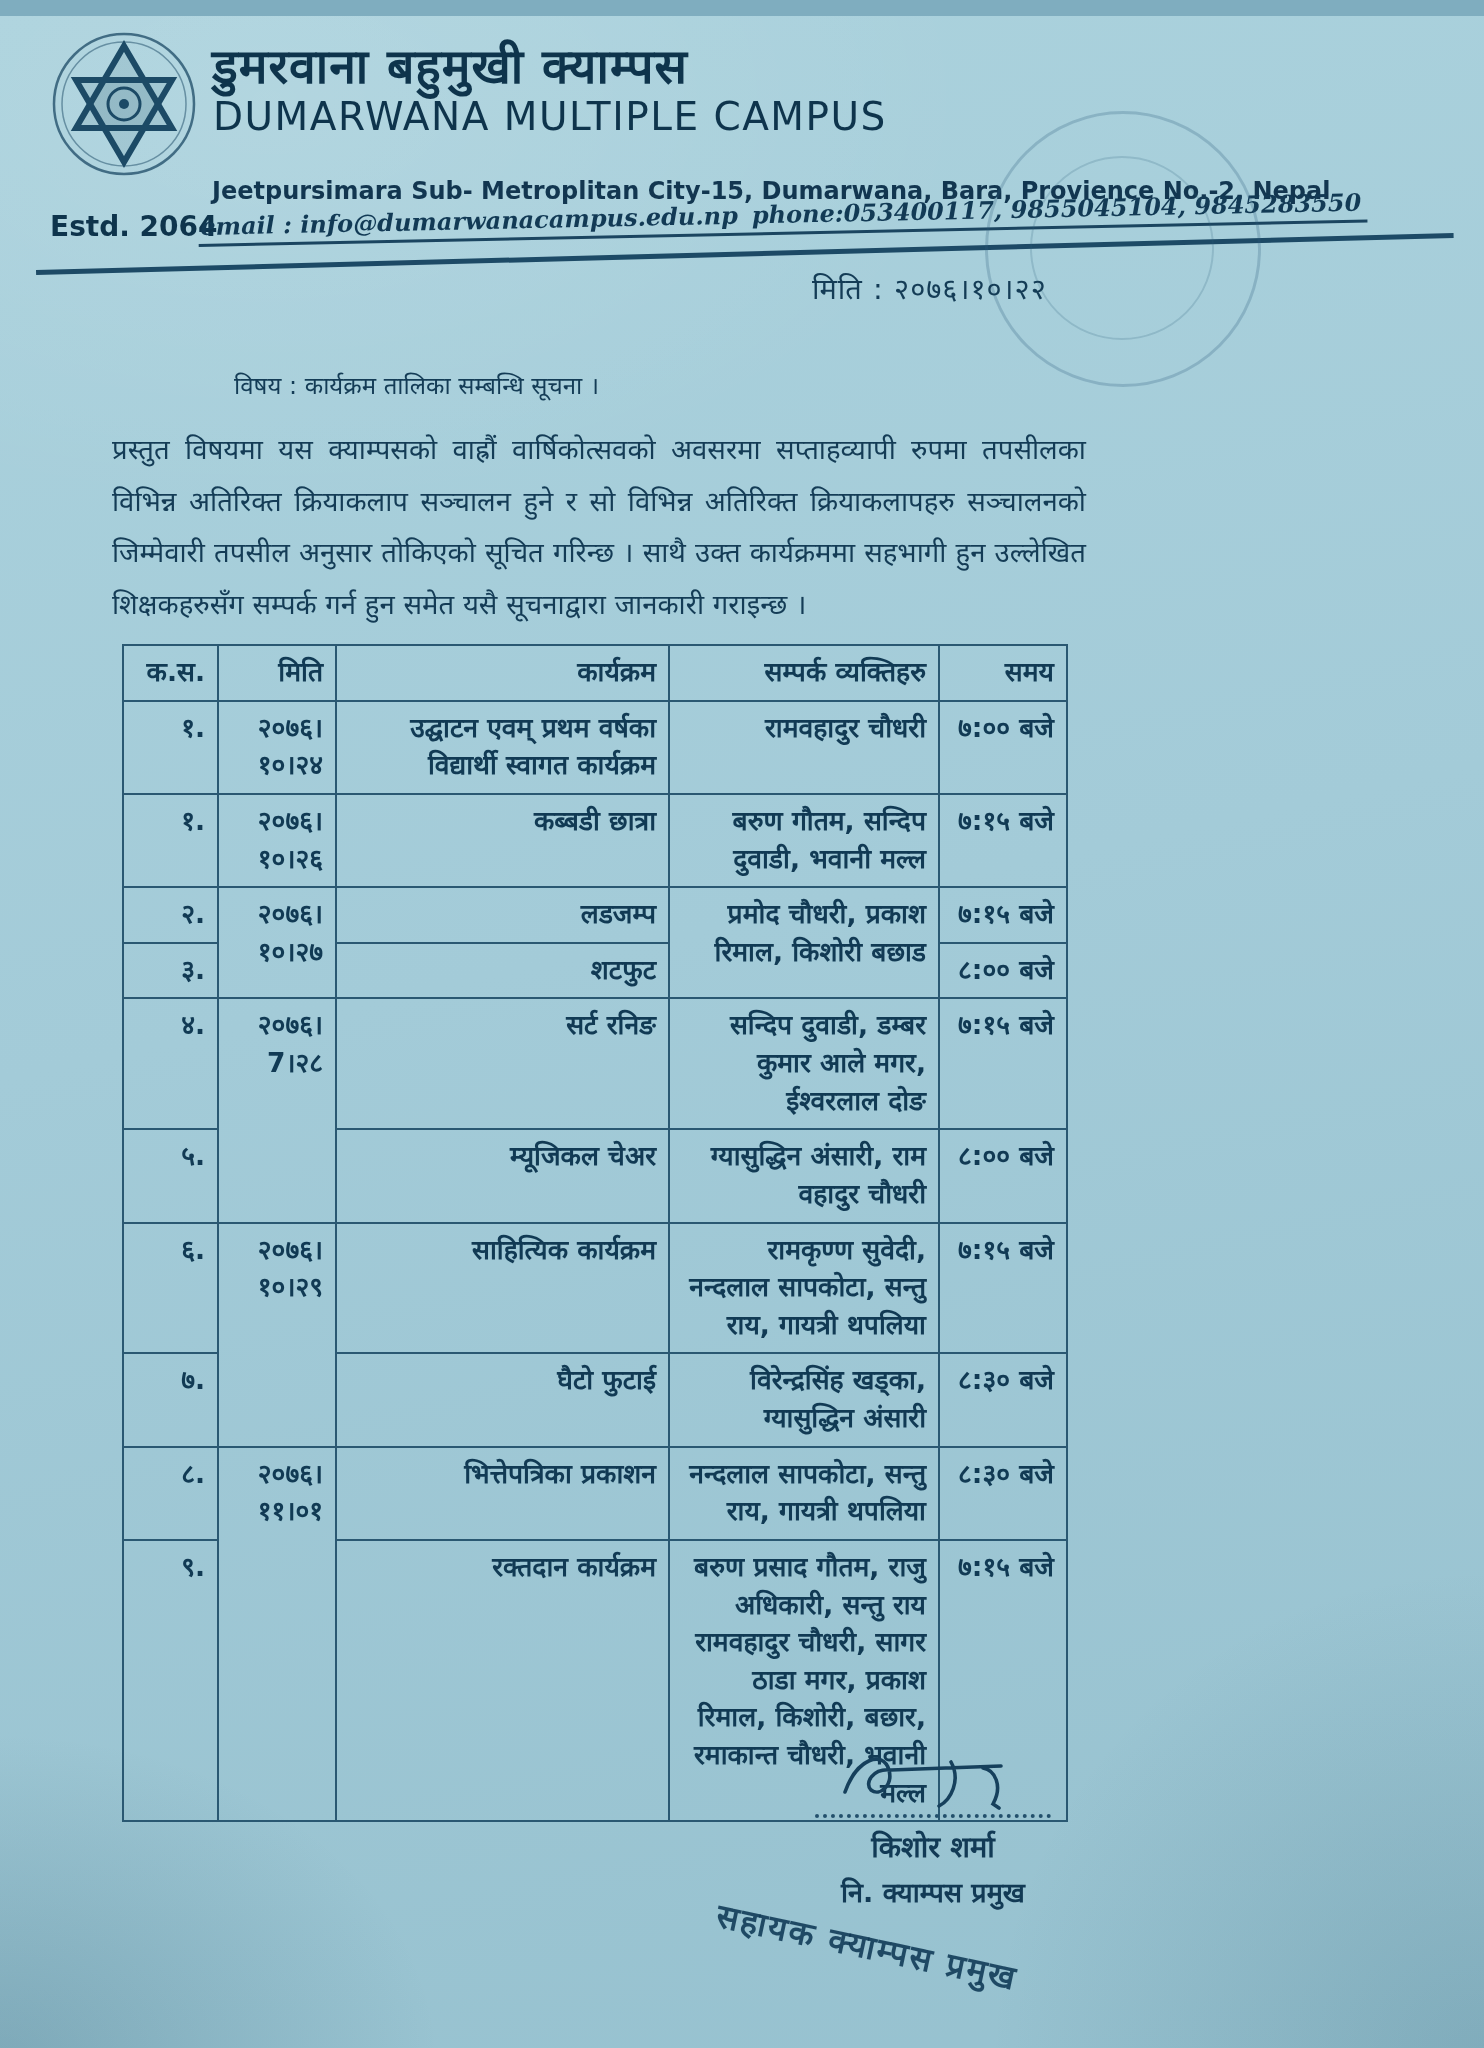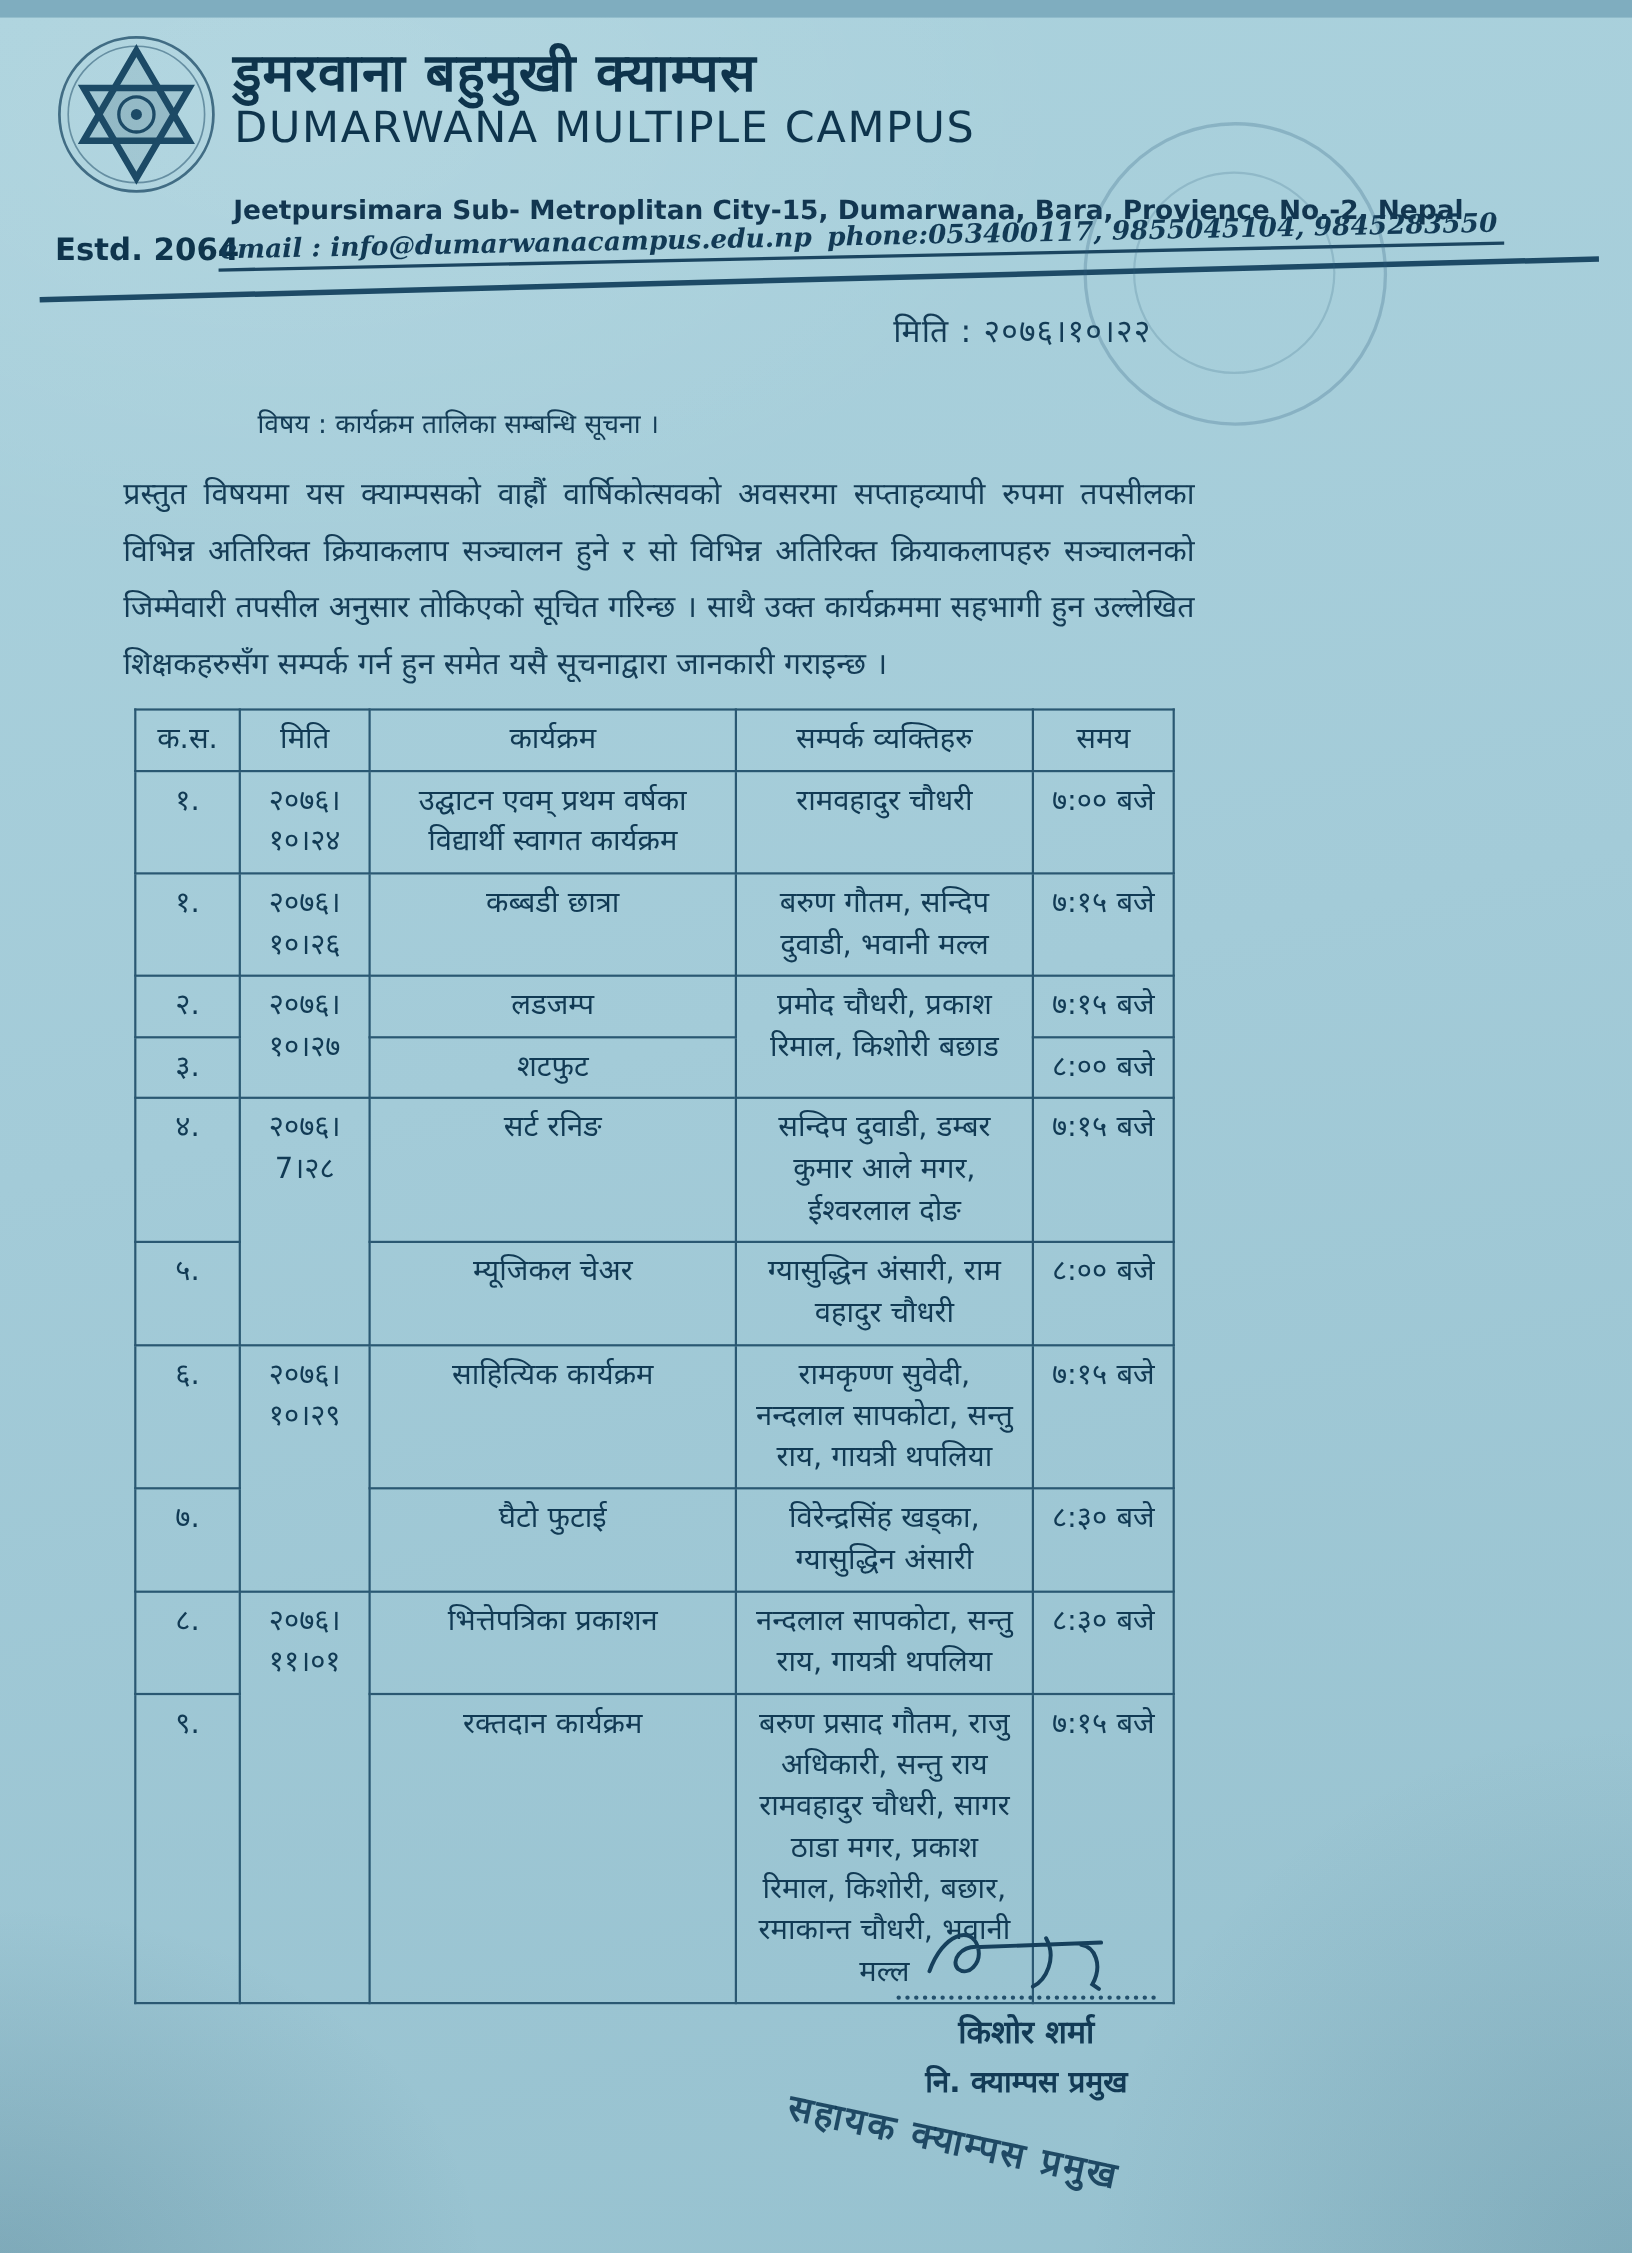--- a/index.html
+++ b/index.html
@@ -35,37 +35,37 @@
   .stamp-faint{
     left:985px;top:95px;width:270px;height:270px;border-radius:50%;
     border:3px solid rgba(45,95,125,0.28);
     box-shadow:inset 0 0 0 34px rgba(255,255,255,0.0), inset 0 0 0 2px rgba(45,95,125,0.0);
     opacity:.9;
   }
   .stamp-faint::after{
     content:"";position:absolute;left:42px;top:42px;width:180px;height:180px;border-radius:50%;
     border:2px solid rgba(45,95,125,0.22);
   }
-  .date-line{left:812px;top:264px;font-size:29px;color:#143c56;letter-spacing:1px;}
+  .date-line{left:812px;top:252px;font-size:29px;color:#143c56;letter-spacing:1px;}
   
   .subject{left:234px;top:352px;font-size:24px;color:#143c56;}
   .body-text{
     left:112px;top:408px;width:974px;margin:0;
     font-size:27.5px;line-height:1.88;text-align:justify;color:#143c56;
   }
   
   table.sched{
     position:absolute;left:122px;top:628px;width:944px;
     border-collapse:collapse;table-layout:fixed;
     font-size:26.5px;color:#113a54;
   }
   table.sched th,table.sched td{
     border:2px solid #2a5872;
     padding:7px 12px 9px 12px;
-    vertical-align:top;text-align:center;font-weight:normal;
+    vertical-align:top;text-align:right;font-weight:bold;
     line-height:1.42;
   }
   col.c-sn{width:95px;}col.c-date{width:118px;}col.c-prog{width:333px;}col.c-who{width:270px;}col.c-time{width:128px;}
   td.sn{padding-left:14px;}
   td.who{text-align:justify;}
   td.who-merged{vertical-align:bottom;}
   td.time{white-space:nowrap;}
   
   .sign-block{left:788px;top:1726px;width:290px;text-align:center;font-weight:bold;}
   .sign-scribble{display:block;margin:0 auto;}

